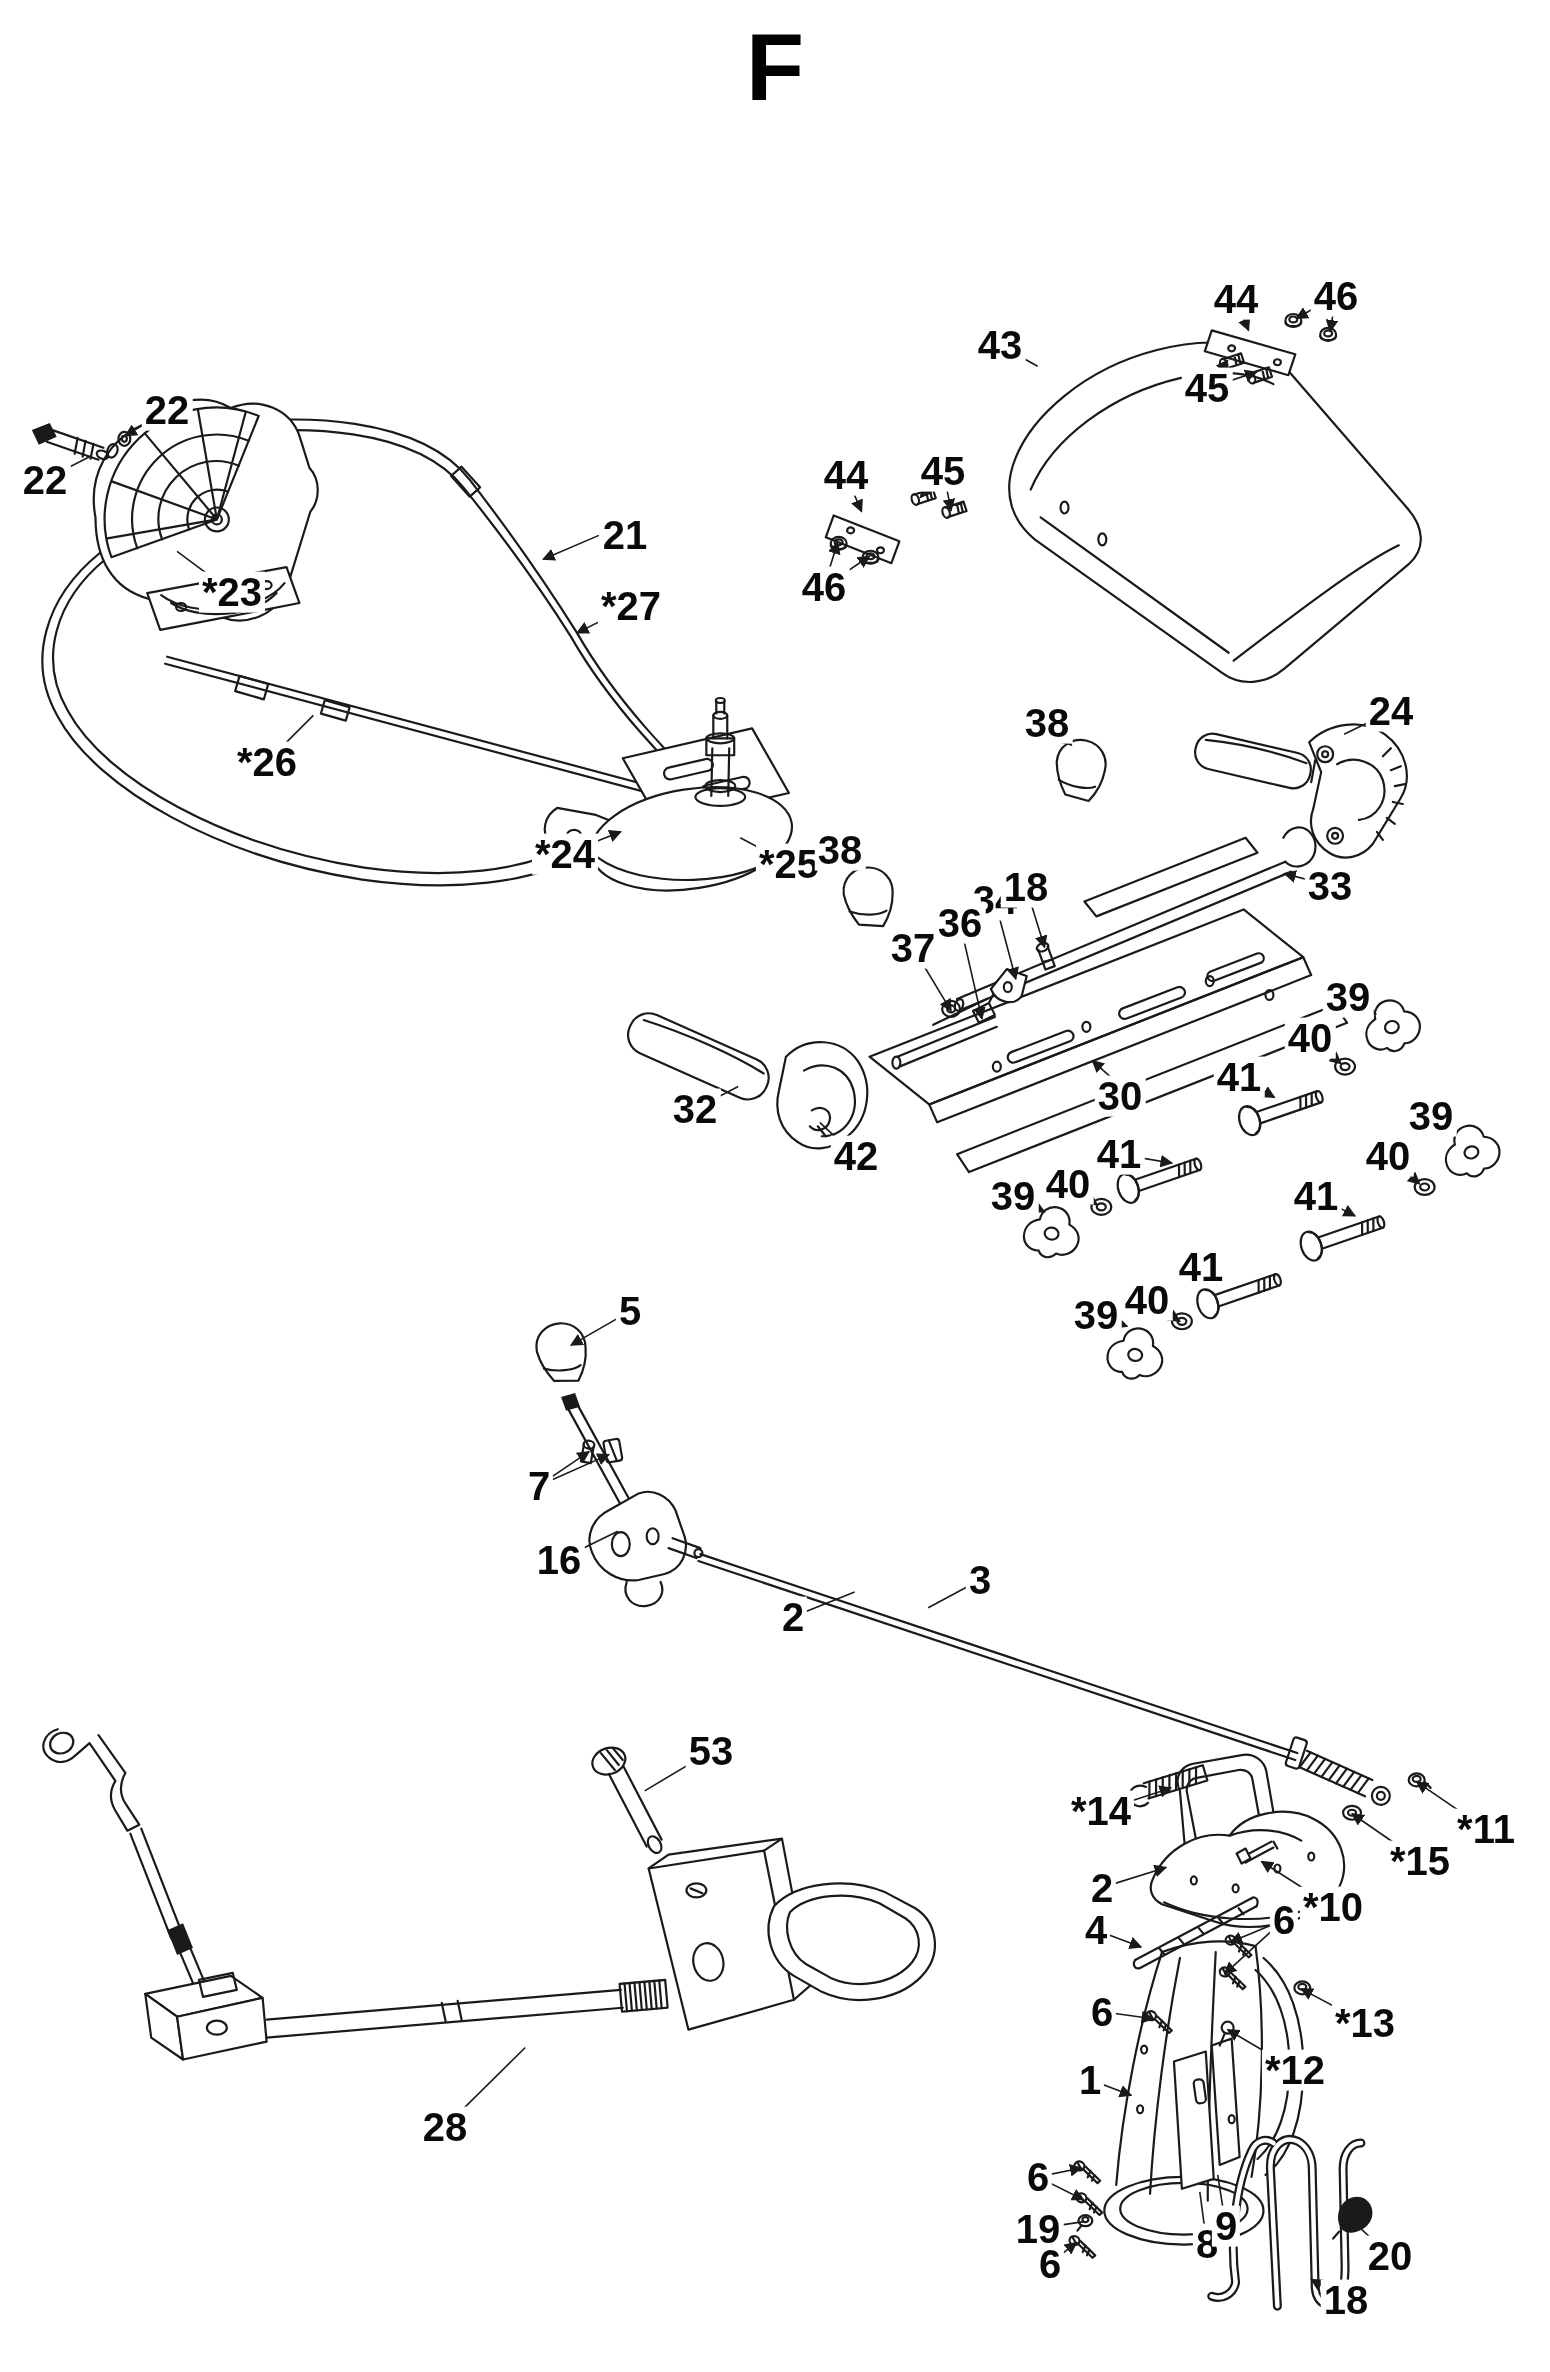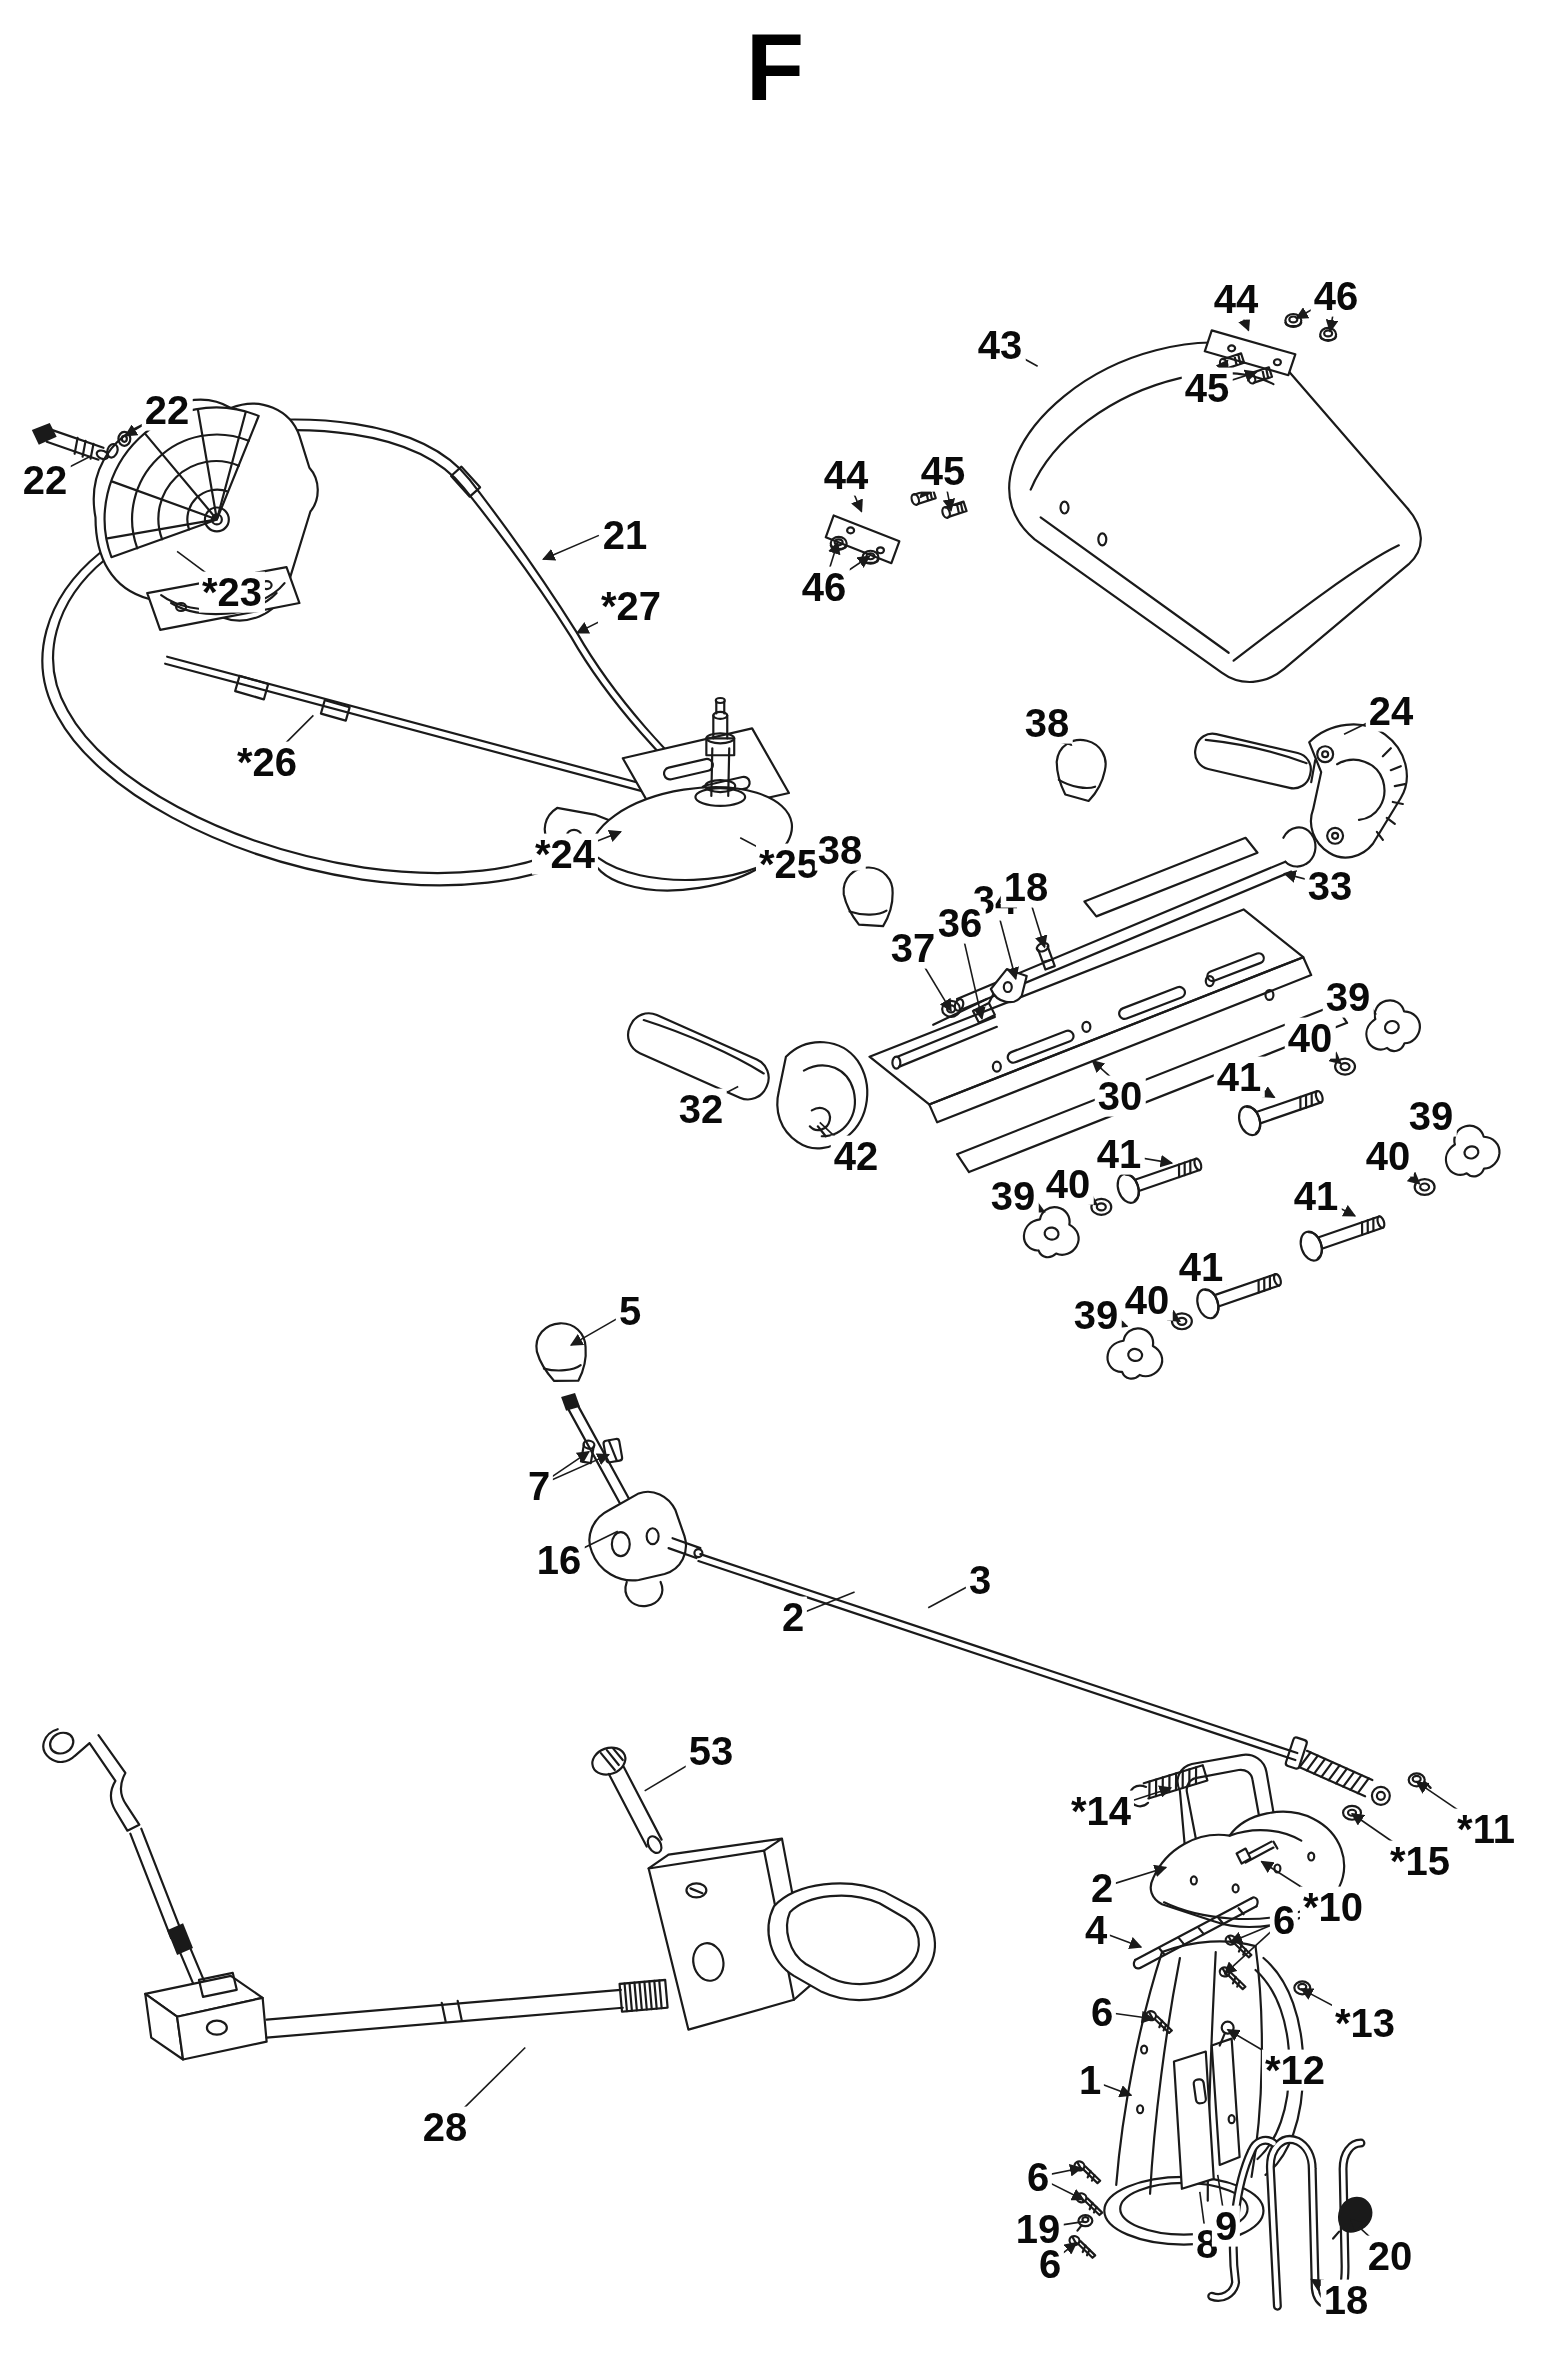--- a/index.html
+++ b/index.html
@@ -483,21 +483,21 @@
       <div class="callout" style="left: 789px; top: 864px;">*25</div>
       <div class="callout" style="left: 840px; top: 850px;">38</div>
       <div class="callout" style="left: 1047px; top: 723px;">38</div>
       <div class="callout" style="left: 1391px; top: 711px;">24</div>
       <div class="callout" style="left: 1330px; top: 886px;">33</div>
       <div class="callout" style="left: 995px; top: 900px;">34</div>
       <div class="callout" style="left: 1026px; top: 887px;">18</div>
       <div class="callout" style="left: 960px; top: 923px;">36</div>
       <div class="callout" style="left: 913px; top: 948px;">37</div>
       <div class="callout" style="left: 1120px; top: 1096px;">30</div>
-      <div class="callout" style="left: 695px; top: 1109px; margin-left: 6px;">32</div>
+      <div class="callout" style="left: 695px; top: 1109px;">32</div>
       <div class="callout" style="left: 856px; top: 1156px;">42</div>
       <div class="callout" style="left: 1348px; top: 997px;">39</div>
       <div class="callout" style="left: 1310px; top: 1038px;">40</div>
       <div class="callout" style="left: 1239px; top: 1077px;">41</div>
       <div class="callout" style="left: 1431px; top: 1116px;">39</div>
       <div class="callout" style="left: 1388px; top: 1156px;">40</div>
       <div class="callout" style="left: 1316px; top: 1196px;">41</div>
       <div class="callout" style="left: 1119px; top: 1154px;">41</div>
       <div class="callout" style="left: 1068px; top: 1184px;">40</div>
       <div class="callout" style="left: 1013px; top: 1196px;">39</div>

